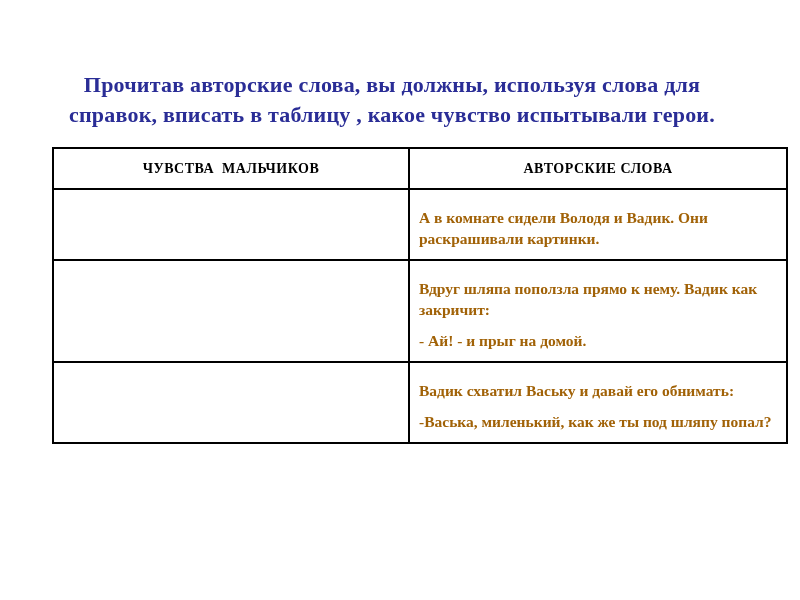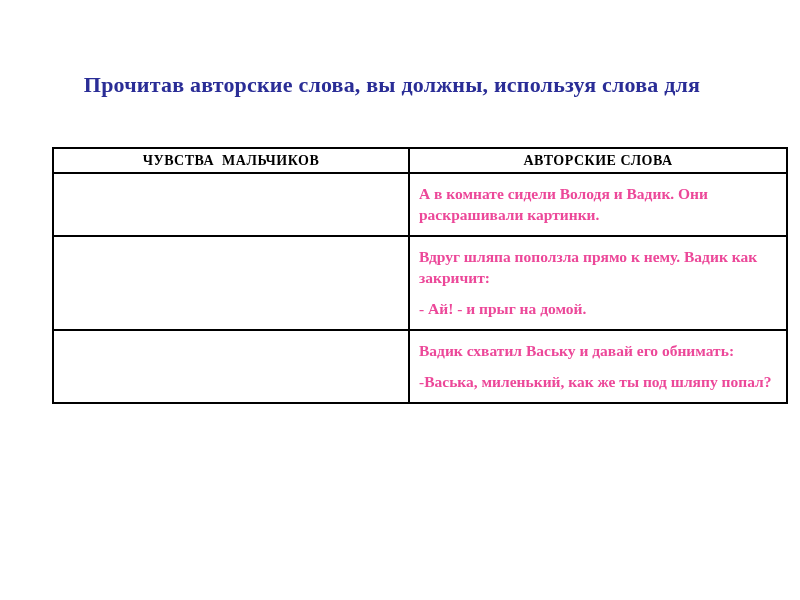--- a/index.html
+++ b/index.html
@@ -35,44 +35,45 @@
     font-size: 14px;
     font-weight: bold;
     text-align: center;
     vertical-align: middle;
     padding: 2px 4px;
     white-space: pre-wrap;
     letter-spacing: 0.5px;
   }
   .feelings-table td {
     vertical-align: top;
-    padding: 6px 9px 0 9px;
+    padding: 14px 9px 0 9px;
     font-weight: bold;
     font-size: 15.5px;
     line-height: 21px;
-    color: #ec4899;
+    color: #a16207;
   }
   .feelings-table td p {
     margin: 3px 0 10px 0;
   }
 </style>
 </head>
 <body>
 
 <div class="slide-title">
   <div>Прочитав авторские слова, вы должны, используя слова для</div>
+  <div>справок, вписать в таблицу , какое чувство испытывали герои.</div>
 </div>
 
 <table class="feelings-table">
   <colgroup>
     <col style="width:356px">
     <col style="width:378px">
   </colgroup>
   <thead>
-    <tr style="height:25px;">
+    <tr style="height:41px;">
       <th>ЧУВСТВА  МАЛЬЧИКОВ</th>
       <th>АВТОРСКИЕ СЛОВА</th>
     </tr>
   </thead>
   <tbody>
     <tr style="height:46px;">
       <td></td>
       <td>
         <p>А в комнате сидели Володя и Вадик. Они раскрашивали картинки.</p>
       </td>

